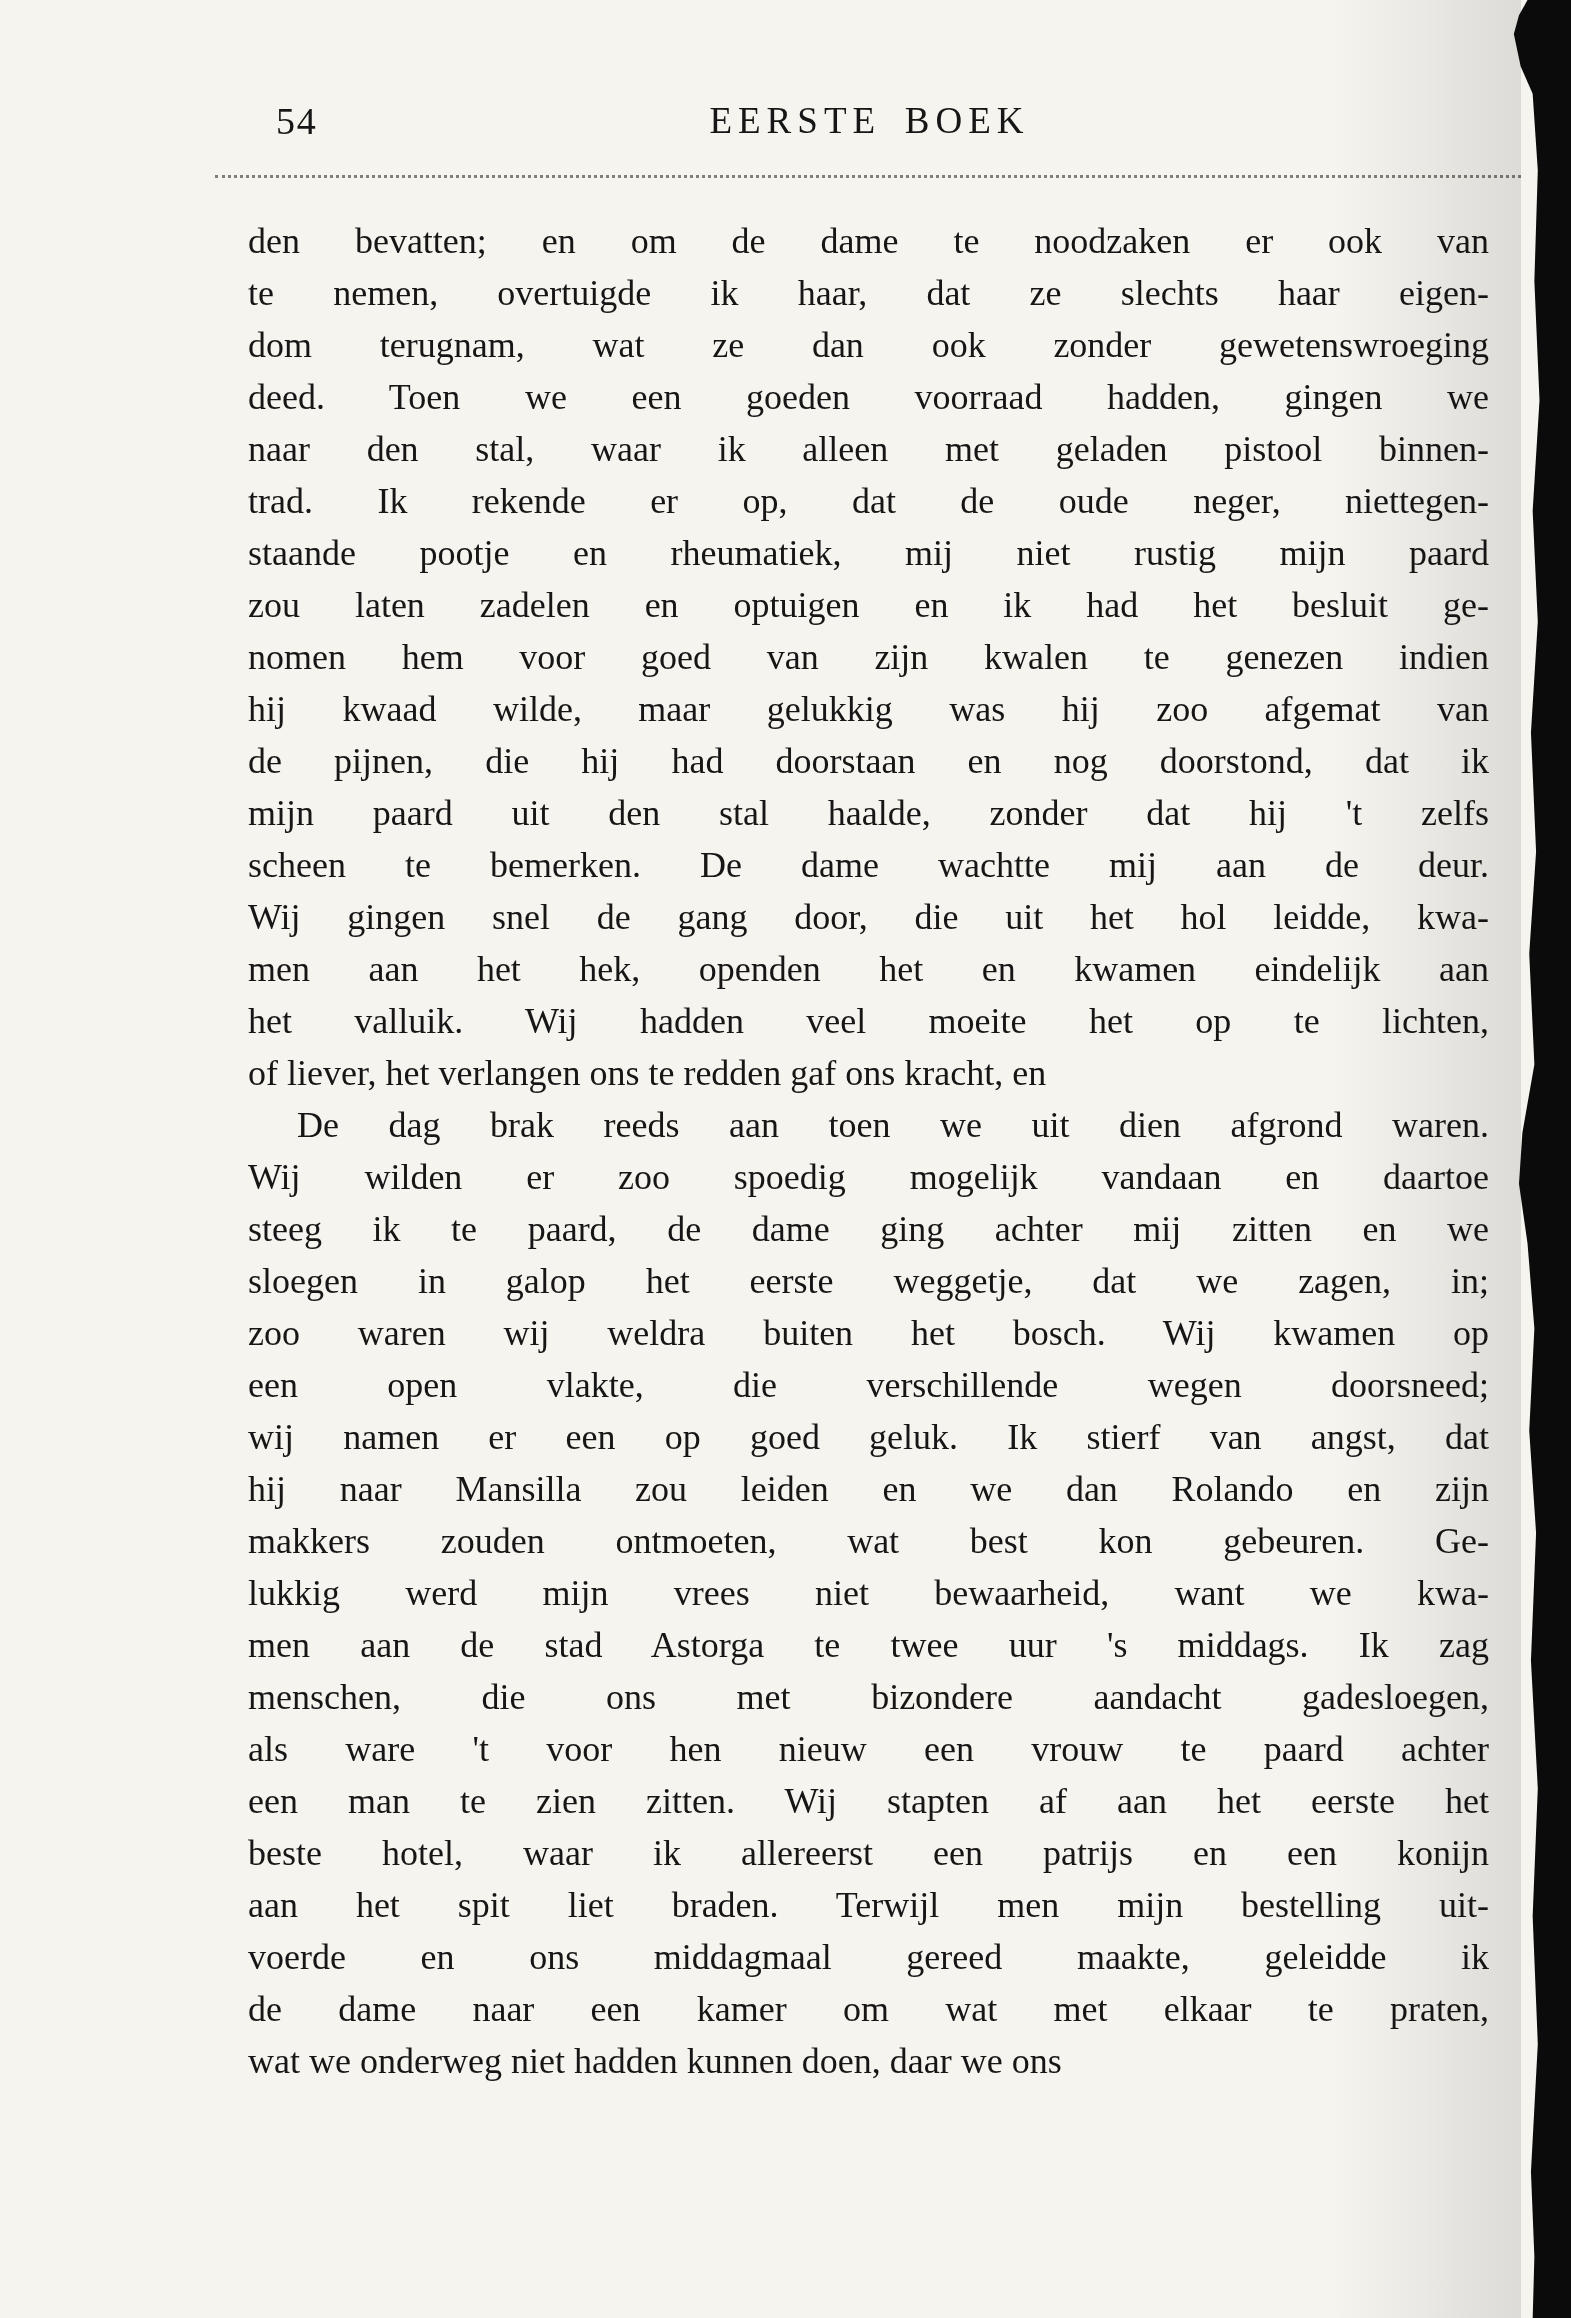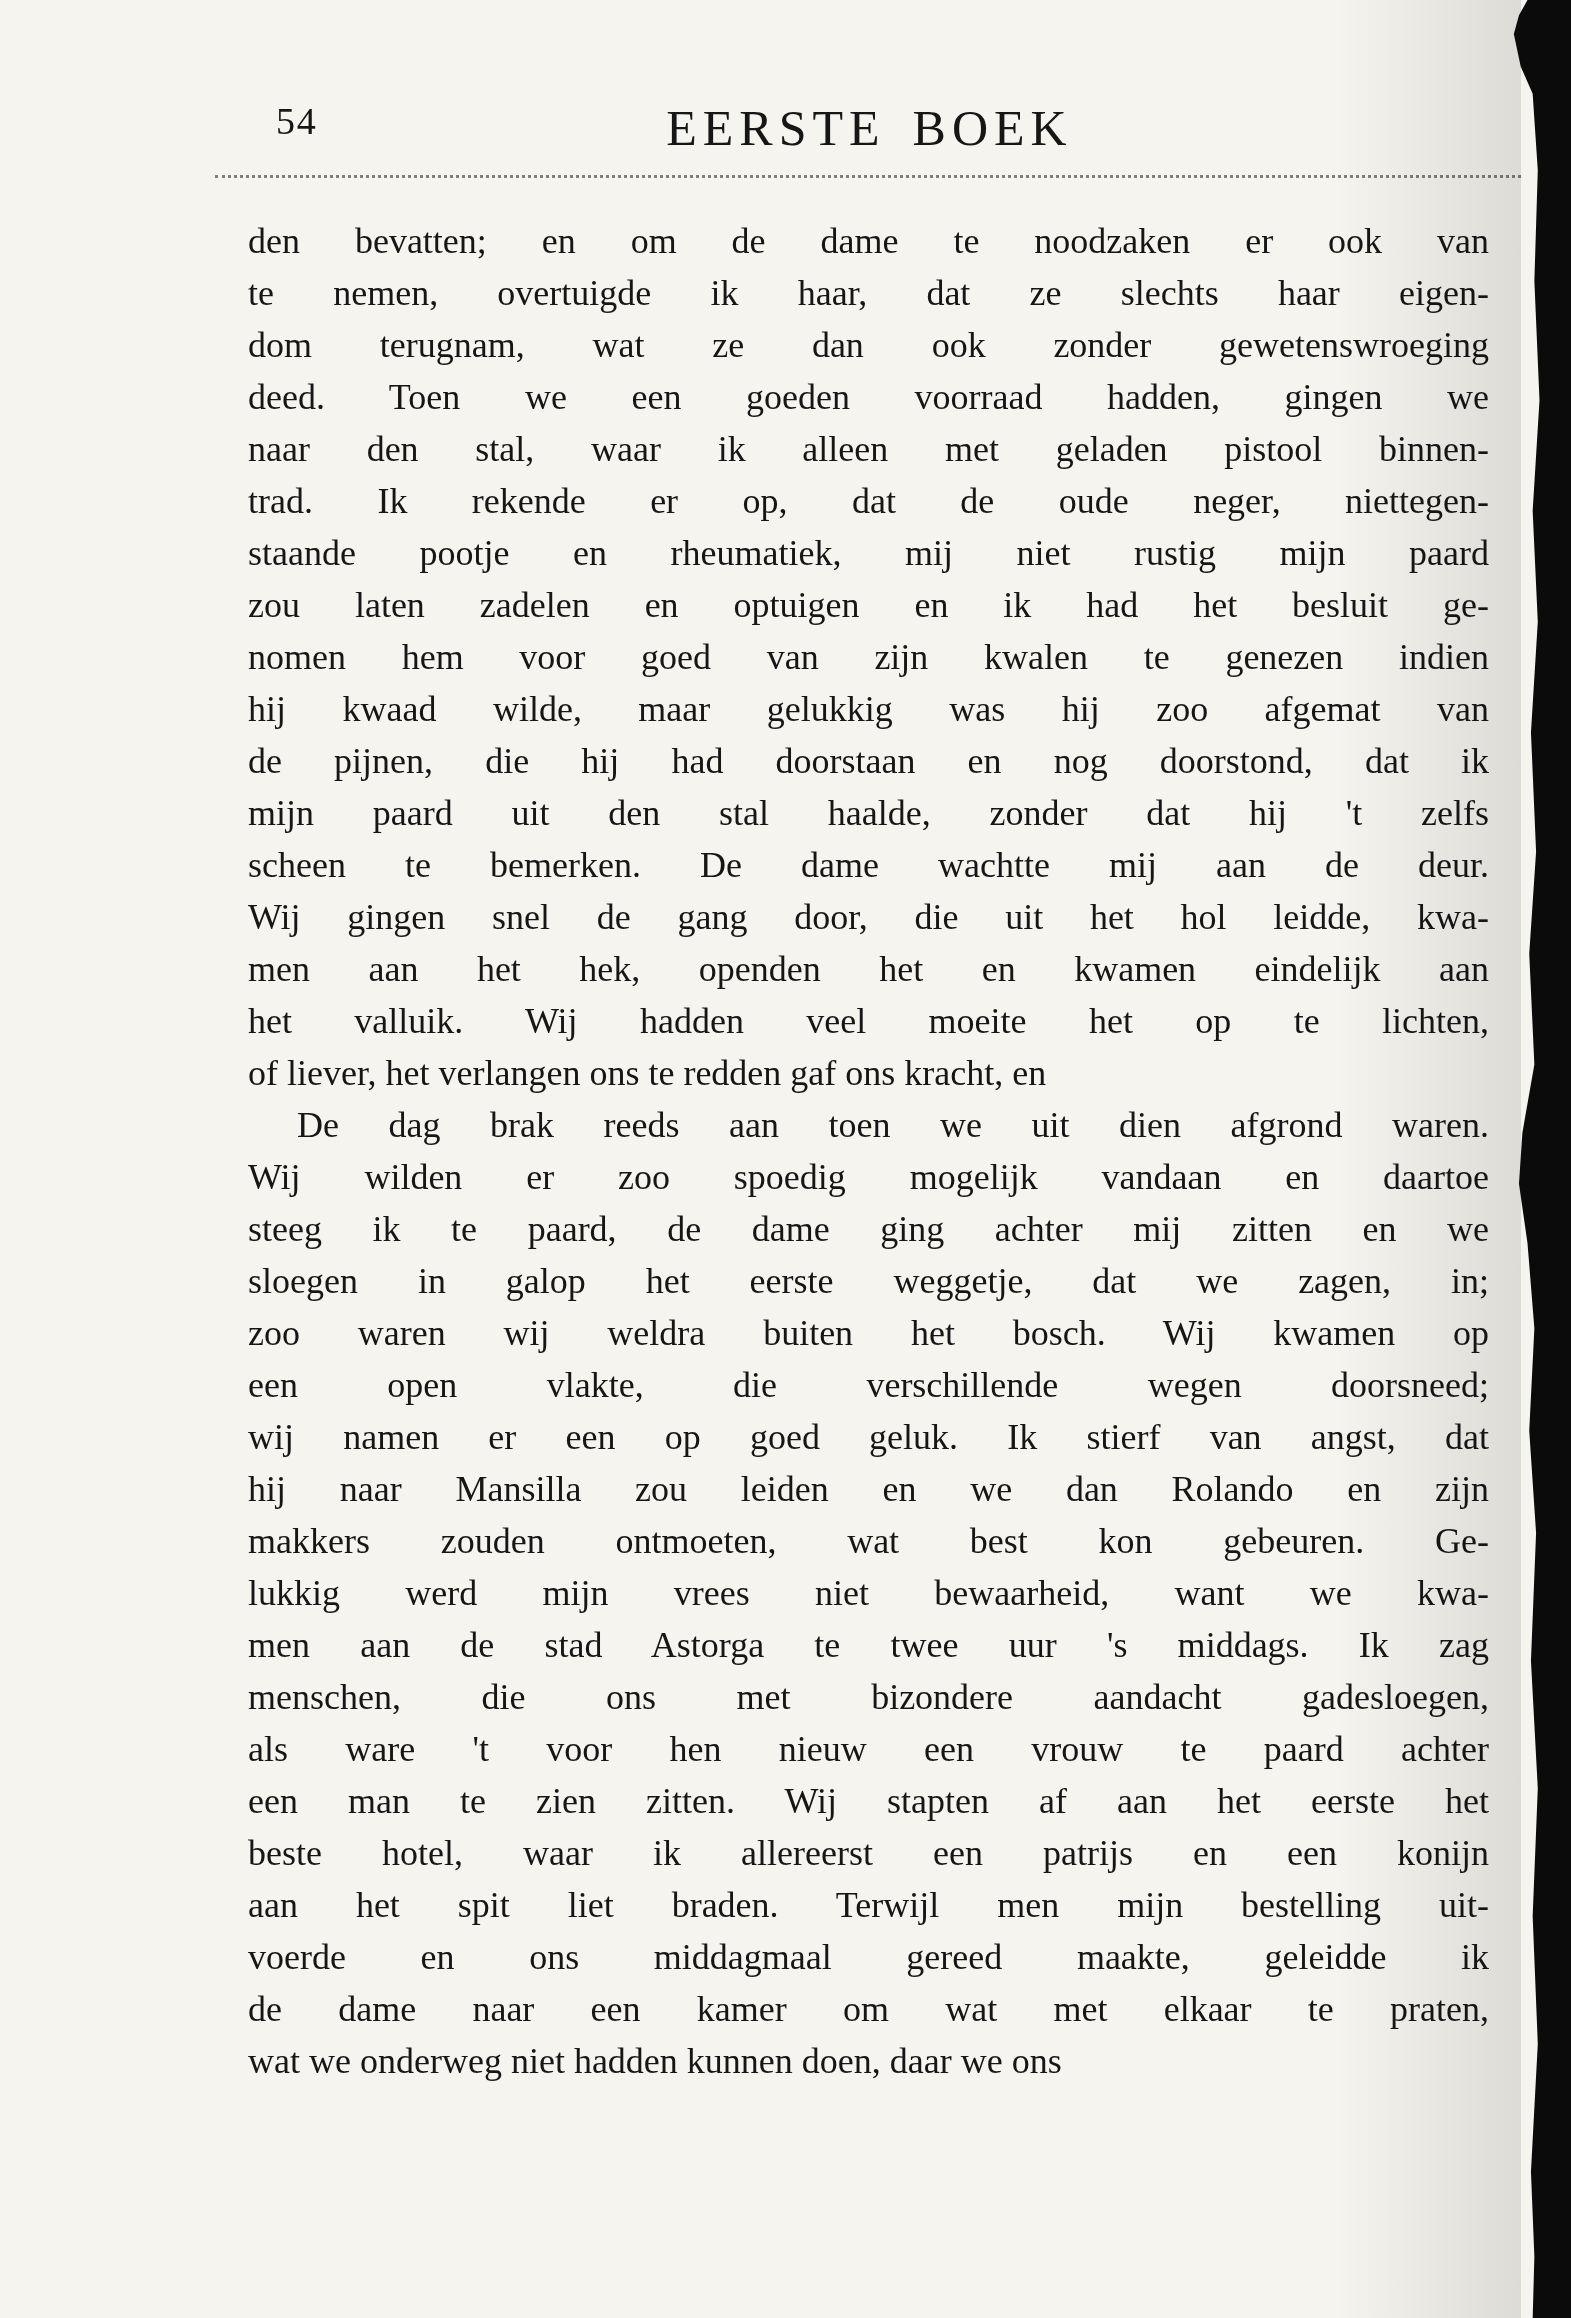--- a/index.html
+++ b/index.html
@@ -26,21 +26,21 @@
   .header{
     position:absolute;
     top:99px;left:248px;width:1243px;height:60px;
   }
   .page-number{
     position:absolute;left:0;top:0;
     font-size:38px;letter-spacing:1.7px;margin-left:28px;
   }
   .header-title{
     display:block;text-align:center;
-    font-size:50px;letter-spacing:6px;
+    font-size:37px;letter-spacing:6px;
     word-spacing:8.5px;
   }
   .dotted-rule{
     position:absolute;top:175px;left:215px;width:1306px;height:0;
     border-bottom:3.4px dotted var(--rule);
     opacity:.85;
   }
   .body-text{
     position:absolute;
     top:215px;left:248px;width:1241px;

